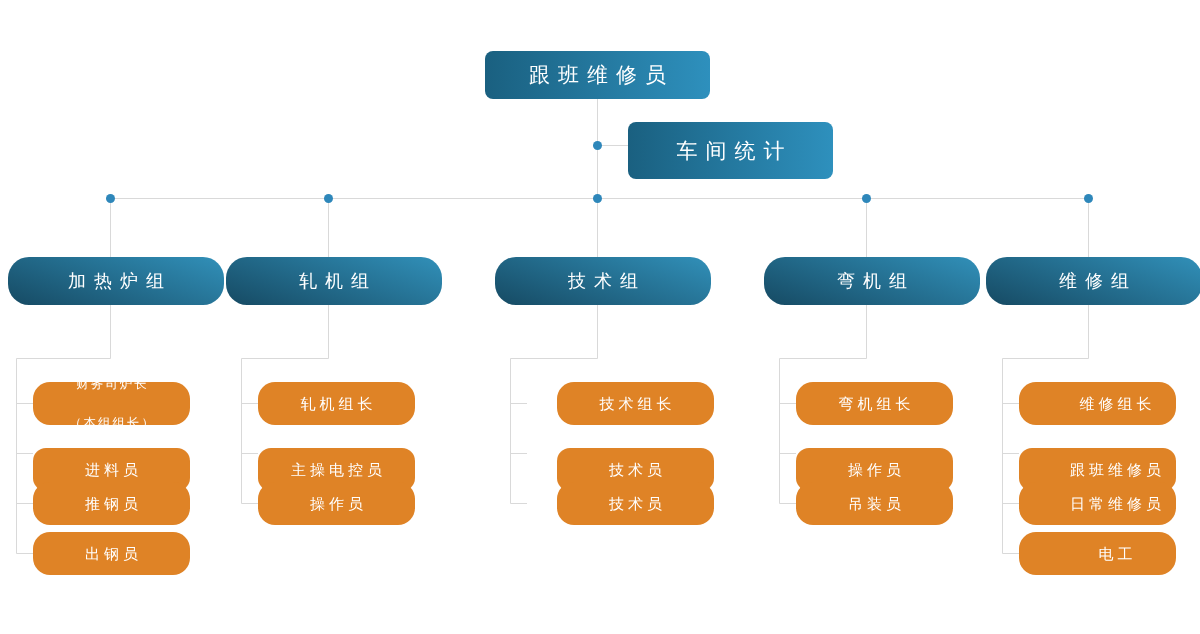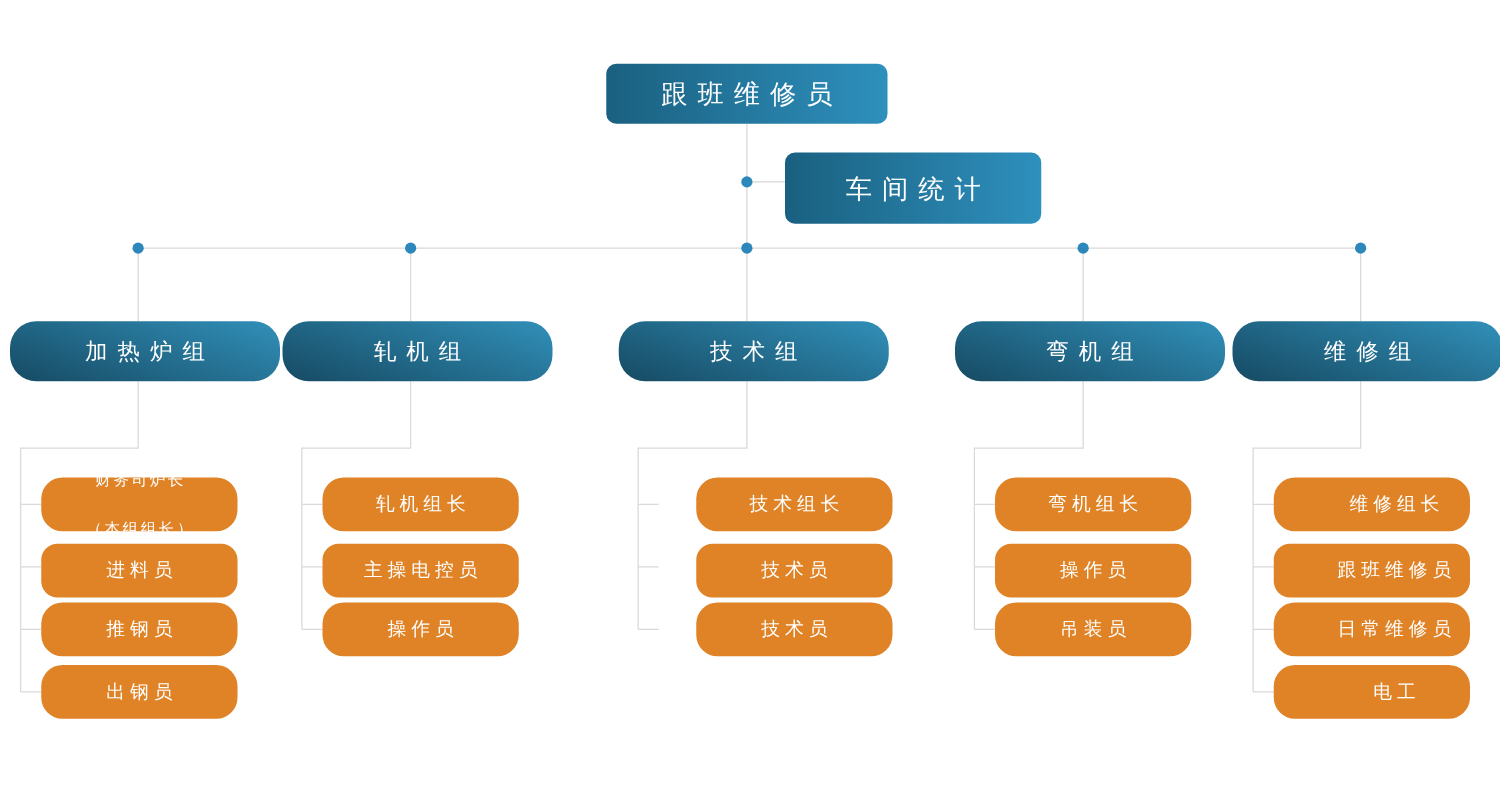--- a/index.html
+++ b/index.html
@@ -55,21 +55,21 @@
   .box-role.two-line { font-size: 12.5px; line-height: 1.35; gap: 22px; }
   .box-role.two-line .lbl { letter-spacing: 2px; margin-right: -2px; }
 
   
   .root-node      { left: 485px; top: 51px;  width: 225px; height: 48px; }
   .assistant-node { left: 628px; top: 122px; width: 205px; height: 57px; }
   .g1 { left: 8px; }   .g2 { left: 226px; } .g3 { left: 495px; }
   .g4 { left: 764px; align-items: center; } .g5 { left: 986px; align-items: center; }
   .c1 { left: 33px; }  .c2 { left: 258px; } .c3 { left: 527px; margin-left: 30px; }
   .c4 { left: 796px; } .c5 { left: 1019px; padding-left: 36px; }
-  .row1 { top: 382px; } .row2 { top: 435px; border-radius: 13px; }
+  .row1 { top: 382px; } .row2 { top: 448px; border-radius: 13px; }
   .row3 { top: 482px; } .row4 { top: 532px; }
 </style>
 </head>
 <body>
 
 <div class="stage">
 
   <svg class="connectors" viewBox="0 0 1200 634" fill="none" stroke="#d9d9d9" stroke-width="1">
 
     <path d="M597.5 99 V198.5"></path>

